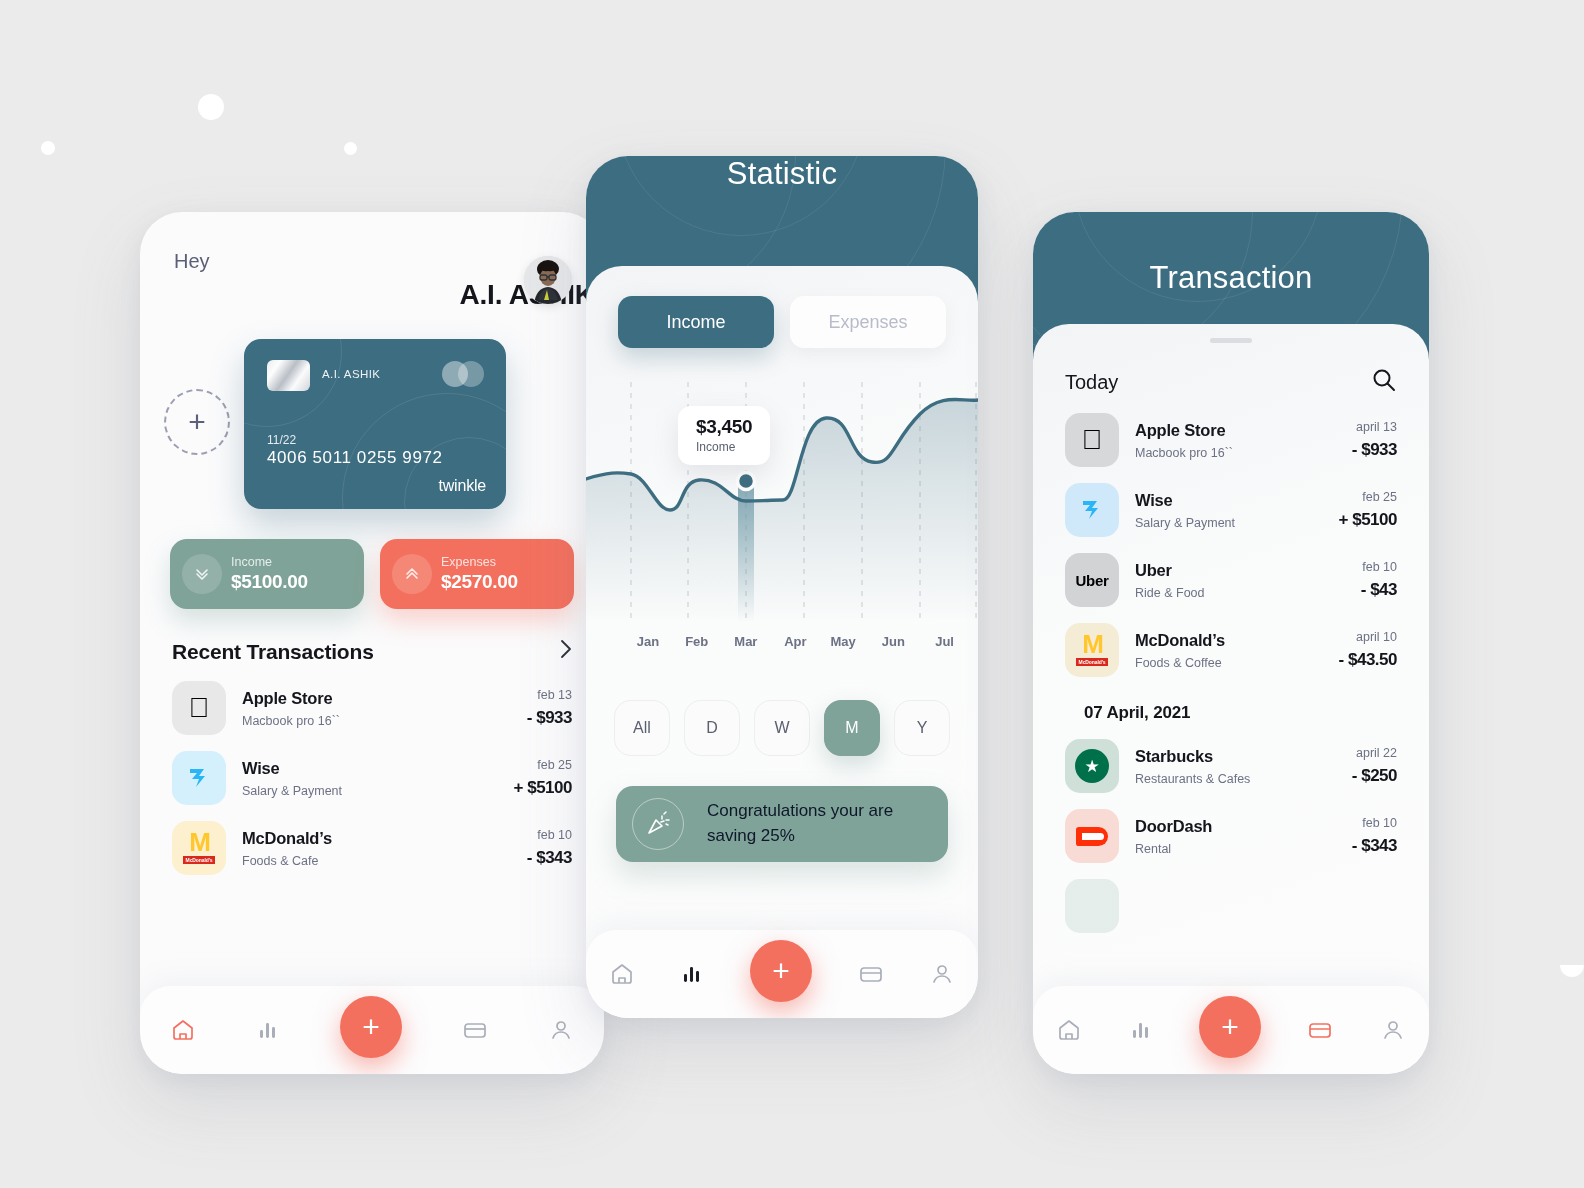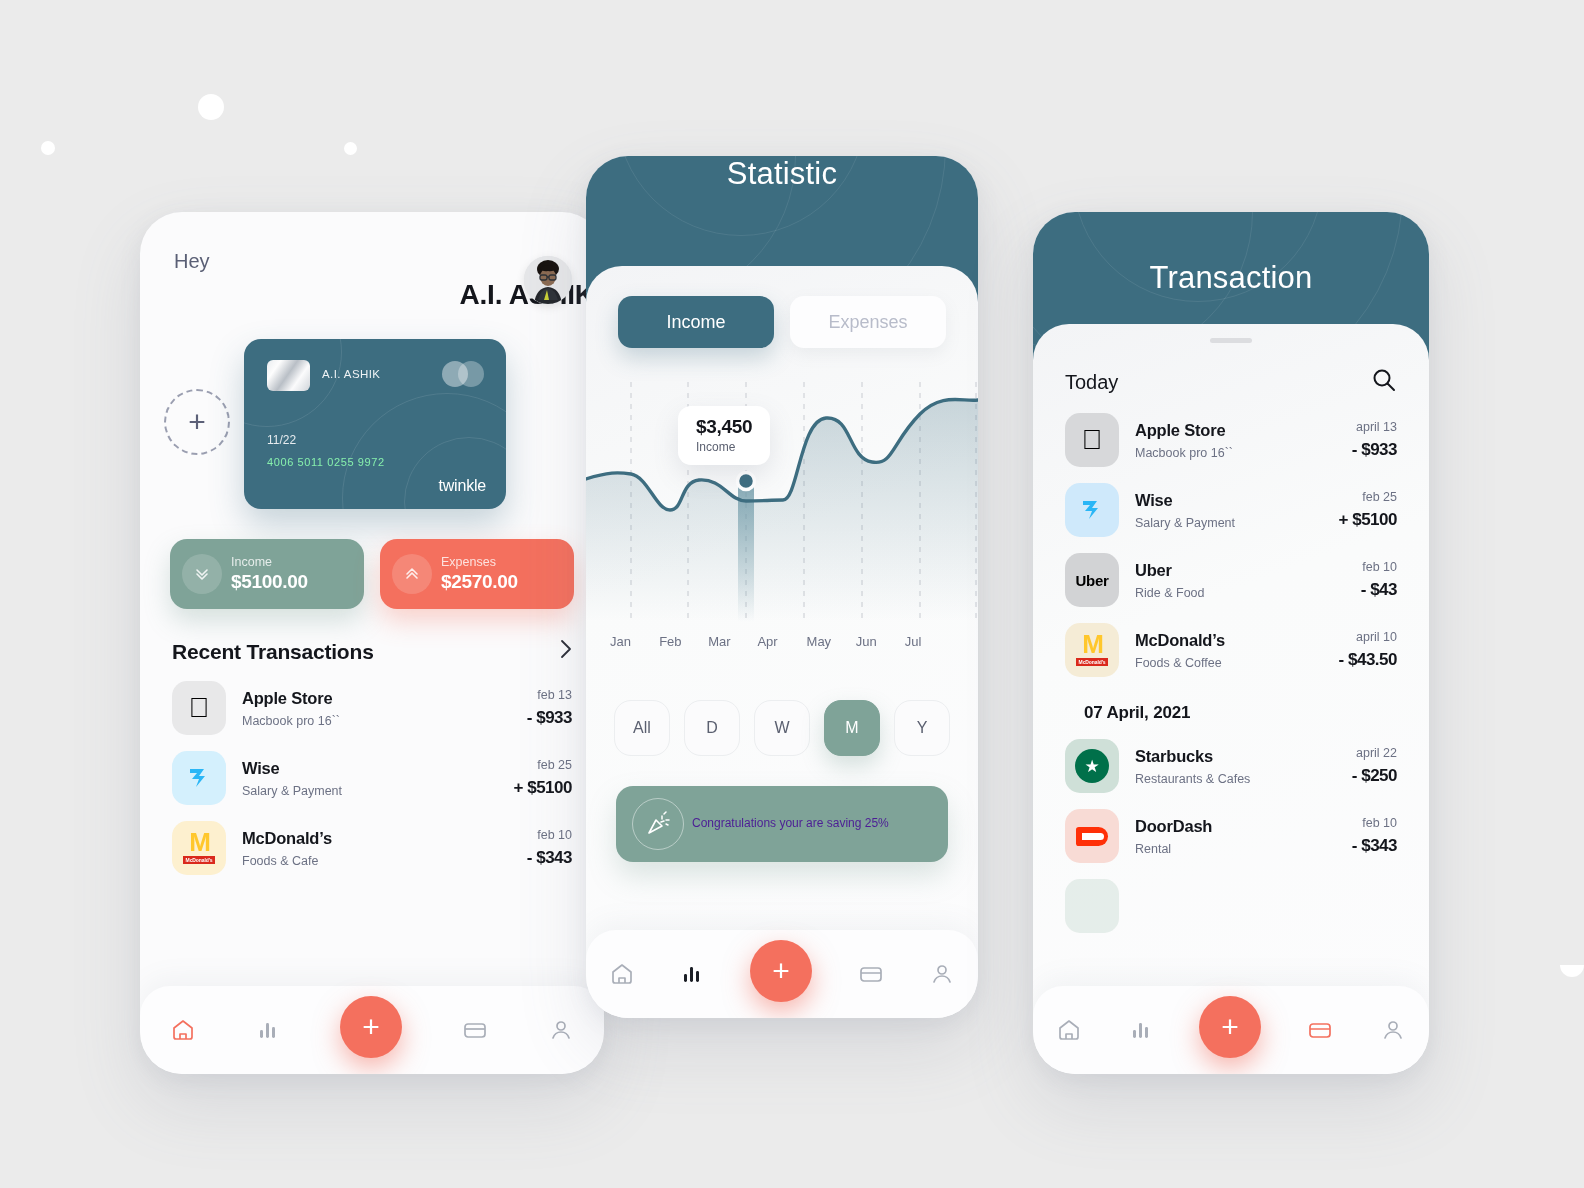--- a/index.html
+++ b/index.html
@@ -79,21 +79,21 @@
     position: absolute; left: 23px; top: 21px; width: 43px; height: 31px; border-radius: 6px;
     background: linear-gradient(125deg,#e9ecef 0%,#fdfdfd 22%,#b9bfc6 48%,#fbfbfc 70%,#cfd4d9 100%);
   }
   .card-holder { position: absolute; left: 78px; top: 29px; color: #eef2f4; font-size: 11.5px; letter-spacing:.4px;}
   .mc { position: absolute; right: 22px; top: 22px; width: 42px; height: 26px; }
   .mc i { position: absolute; top: 0; width: 26px; height: 26px; border-radius: 50%;
           background: rgba(255,255,255,.42); }
   .mc i.l { left: 0; }
   .mc i.r { right: 0; background: rgba(255,255,255,.30); }
   .card-exp { position: absolute; left: 23px; top: 94px; color: #e7ecef; font-size: 12px; }
-  .card-num { position: absolute; left: 23px; top: 117px; color: #86efac; font-size: 11px; letter-spacing:.6px;}
+  .card-num { position: absolute; left: 23px; top: 109px; color: #ffffff; font-size: 17px; letter-spacing:.6px;}
   .card-brand { position: absolute; right: 20px; bottom: 14px; color: #fff; font-size: 16px; font-weight: 500; letter-spacing:-.2px;}
 
   .money-row { display: flex; gap: 16px; padding: 22px 30px 0; }
   .money {
     flex: 1; height: 70px; border-radius: 17px; display: flex; align-items: center; padding-left: 12px;
     position: relative;
   }
   .money.income { background: #7fa398; box-shadow: 0 12px 26px rgba(127,163,152,.30); }
   .money.expense { background: #f4705e; box-shadow: 0 12px 26px rgba(244,112,94,.30); }
   .money .circ { width: 40px; height: 40px; border-radius: 50%; background: rgba(255,255,255,.16);
@@ -142,36 +142,36 @@
   .chart-wrap { position: relative; margin-top: 34px; height: 300px; }
   .chart-wrap svg { display: block; }
   .tooltip {
     position: absolute; left: 92px; top: 24px; background: #fff; border-radius: 13px;
     padding: 10px 18px 11px; box-shadow: 0 10px 26px rgba(110,120,135,.16); z-index: 4;
   }
   .tooltip .v { font-size: 19px; font-weight: 700; color: #14161c; letter-spacing:-.3px;}
   .tooltip .k { font-size: 12px; color: #5b6070; margin-top: 2px; }
   .months { display: flex; position: absolute; left: 0; right: 0; top: 252px; padding: 0 24px;
             font-size: 13px; color: #6c7184; }
-  .months span { flex: 1; text-align: left; }
+  .months span { flex: 1; text-align: right; font-weight: bold; }
 
   .ranges { display: flex; gap: 14px; justify-content: center; padding: 18px 28px 0; }
   .rng { width: 56px; height: 56px; border-radius: 17px; display:flex; align-items:center;
          justify-content:center; font-size: 16px; color: #5b6070;
          background: #fbfbfc; border: 1px solid #eceef0; }
   .rng.on { background: #7fa398; color: #fff; border-color: #7fa398; box-shadow: 0 10px 22px rgba(127,163,152,.30);}
 
   .congrats {
     margin: 30px 30px 0; height: 76px; border-radius: 17px; background: #7fa398;
     display: flex; align-items: center; padding: 0 16px;
     box-shadow: 0 14px 28px rgba(127,163,152,.26);
   }
   .congrats .cc { width: 52px; height: 52px; border-radius: 50%; border: 1.5px solid rgba(255,255,255,.45);
                   display:flex; align-items:center; justify-content:center; flex:none;}
-  .congrats .ct { color: #4c1d95; font-size: 12px; margin-left: 8px; line-height: 1.45; }
+  .congrats .ct { color: #0f172a; font-size: 17px; margin-left: 23px; line-height: 1.45; }
 
   
   .today-row { display: flex; align-items: center; justify-content: space-between;
                padding: 24px 32px 0; }
   .today-row .t { font-size: 20px; font-weight: 500; color: #14161c; }
   .date-head { padding: 26px 51px 0; font-size: 17px; font-weight: 700; color: #14161c; letter-spacing:-.2px;}
 
   .logo-apple { font-size: 28px; color: #000; line-height: 1; }
   .logo-uber  { font-size: 15px; color: #000; font-weight: 700; letter-spacing:-.3px;}
   .mcd-wrap { display:flex; flex-direction:column; align-items:center; }

